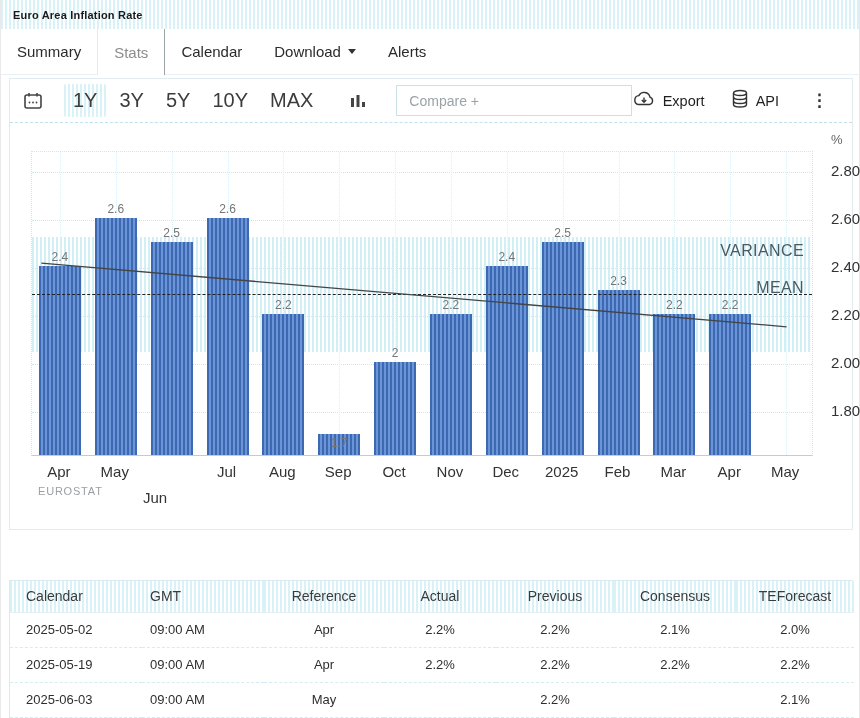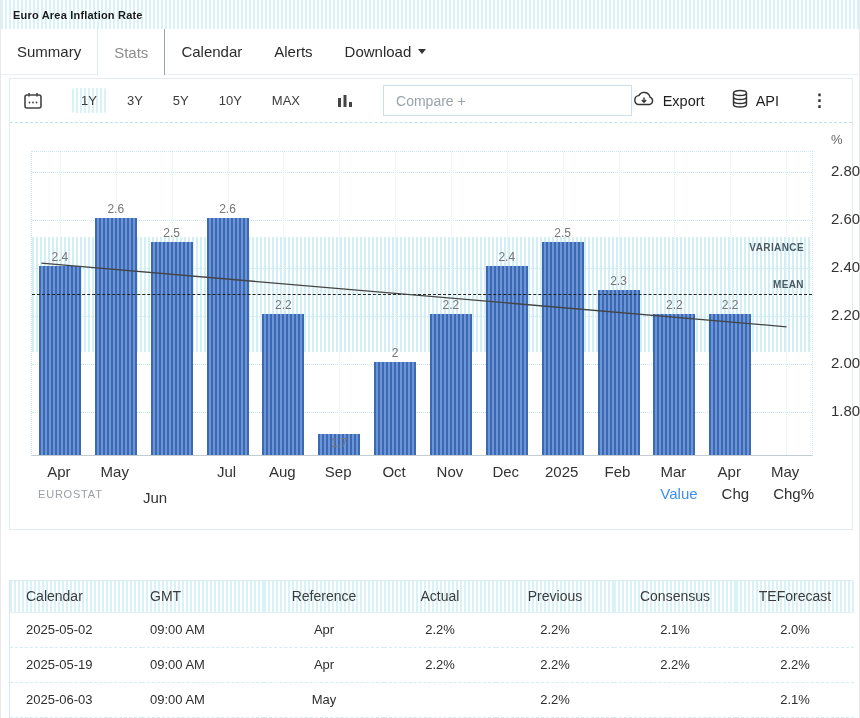--- a/index.html
+++ b/index.html
@@ -17,42 +17,42 @@
   .tab-bar { height: 46px; display: flex; align-items: stretch; background: #fff; border-bottom: 1px solid #e8f2f5; padding-left: 0; }
   .tab { display: flex; align-items: center; padding: 0 16px; font-size: 15px; color: #2b2b2b; cursor: pointer; }
   .tab.active { color: #8c8c8c; border-left: 1px solid #d8eef5; border-right: 1px solid #9aa4a8; background: #fff; margin-bottom: -1px; }
   .caret-down { width: 0; height: 0; border-left: 4px solid transparent; border-right: 4px solid transparent; border-top: 5px solid #333; margin-left: 7px; display: inline-block; }
 
   
   .panel { position: absolute; left: 8px; top: 78px; width: 844px; height: 452px; border: 1px solid #e2ecf0; background: #fff; }
   .toolbar { height: 44px; display: flex; align-items: center; padding: 0 12px; border-bottom: 1px dashed #bfe3ee; font-size: 14px; color: #3c3c3c; }
   .tool-btn { display: flex; align-items: center; justify-content: center; cursor: pointer; }
   .range-group { display: flex; align-items: center; margin-left: 20px; gap: 4px; }
-  .range-btn { padding: 5px 9px; font-size: 13px; color: #3c3c3c; cursor: pointer; border-radius: 2px; margin-left: 8px; }
+  .range-btn { padding: 5px 9px; font-size: 20px; color: #3c3c3c; cursor: pointer; border-radius: 2px; }
   .range-btn.selected { background: repeating-linear-gradient(90deg,#d8f2f8 0px,#d8f2f8 2px,#ffffff 2px,#ffffff 4px); }
   .charttype-btn { margin-left: 28px; }
   .compare-box { margin-left: 30px; width: 266px; height: 31px; border: 1px solid #cbdfe8; background: #fff; font-size: 14px; color: #444; padding: 0 12px; outline: none; }
   .compare-box::placeholder { color: #9aa3a8; }
   .toolbar-right { margin-left: auto; display: flex; align-items: center; gap: 26px; padding-right: 6px; }
   .icon-label { display: flex; align-items: center; gap: 7px; font-size: 14.5px; color: #1f1f1f; cursor: pointer; }
   .kebab { font-size: 17px; color: #333; font-weight: bold; padding: 0 6px; cursor: pointer; letter-spacing: 0; }
 
   
   .chart-region { position: relative; width: 842px; height: 406px; }
   .plot { position: absolute; left: 21px; top: 28px; width: 782px; height: 305px;
           border: 1px dotted #c9e8f2; border-bottom: 1px solid #c3ccd1; }
   .band { position: absolute; left: 0; width: 100%;
           background: repeating-linear-gradient(90deg,#d2eff6 0px,#d2eff6 2px,#ffffff 2px,#ffffff 4px); }
   .gridline { position: absolute; left: 0; width: 100%; border-top: 1px dotted #c5e7f0; height: 0; }
   .vgrid { position: absolute; top: 0; height: 100%; border-left: 1px dotted #ddf0f6; width: 0; }
   .bar { position: absolute; bottom: 0;
          background: repeating-linear-gradient(90deg,#3c69b2 0px,#3c69b2 2px,#6b95d6 2px,#6b95d6 4px); }
   .bar-label { position: absolute; font-size: 12px; color: #767676; text-align: center; }
   .mean-line { position: absolute; left: 0; width: 100%; height: 0; border-top: 1.6px dashed #222; }
-  .zone-label { position: absolute; font-size: 10px; color: #4a5a63; letter-spacing: .4px; font-weight: bold; }
+  .zone-label { position: absolute; font-size: 16px; color: #4a5a63; letter-spacing: .4px; }
   .trend-svg { position: absolute; left: 0; top: 0; pointer-events: none; }
   .ytick { position: absolute; left: 811px; width: 46px; font-size: 15px; color: #333; }
   .y-unit { position: absolute; left: 811px; width: 40px; font-size: 13px; color: #666; top: 9px; padding-left: 10px; }
   .xlabel { position: absolute; top: 340px; width: 56px; text-align: center; font-size: 15px; color: #333; }
   .chart-footer { position: absolute; top: 362px; left: 0; width: 100%; display: flex; align-items: center; padding: 0 38px 0 28px; }
   .source-label { font-size: 11px; color: #9aa0a6; letter-spacing: .8px; }
   .series-links { margin-left: auto; display: flex; gap: 24px; font-size: 15px; }
   .series-link { color: #2f2f2f; cursor: pointer; }
   .series-link.active { color: #3e8ef0; }
 
@@ -85,25 +85,25 @@
       <div class="tab">
         <span>Summary</span>
       </div>
       <div class="tab active">
         <span>Stats</span>
       </div>
       <div class="tab">
         <span>Calendar</span>
       </div>
       <div class="tab">
-        <span>Alerts</span>
-      </div>
-      <div class="tab">
         <span>Download</span>
         <span class="caret-down"></span>
+      </div>
+      <div class="tab">
+        <span>Alerts</span>
       </div>
     </div>
 
   <div class="panel">
 
     <div class="toolbar">
       <span class="tool-btn">
         <svg width="22" height="22" viewBox="0 0 22 22" fill="none" stroke="#444" stroke-width="1.6">
           <rect x="3" y="5" width="16" height="13" rx="2"></rect>
           <line x1="7" y1="3" x2="7" y2="6.5"></line>
@@ -230,25 +230,20 @@
           <div class="xlabel" style="left: 411.929px;">Nov</div>
           <div class="xlabel" style="left: 467.786px;">Dec</div>
           <div class="xlabel" style="left: 523.643px;">2025</div>
           <div class="xlabel" style="left: 579.5px;">Feb</div>
           <div class="xlabel" style="left: 635.357px;">Mar</div>
           <div class="xlabel" style="left: 691.214px;">Apr</div>
           <div class="xlabel" style="left: 747.071px;">May</div>
         </div>
       <div class="chart-footer">
         <span class="source-label">EUROSTAT</span>
-        <span class="series-links" id="series-links">
-            <span class="series-link active">Value</span>
-            <span class="series-link">Chg</span>
-            <span class="series-link">Chg%</span>
-          </span>
       </div>
     </div>
   </div>
 
   <div class="table-panel">
     <table>
       <thead>
           <tr id="table-head">
             <th class="col-0">Calendar</th>
             <th class="col-1">GMT</th>

